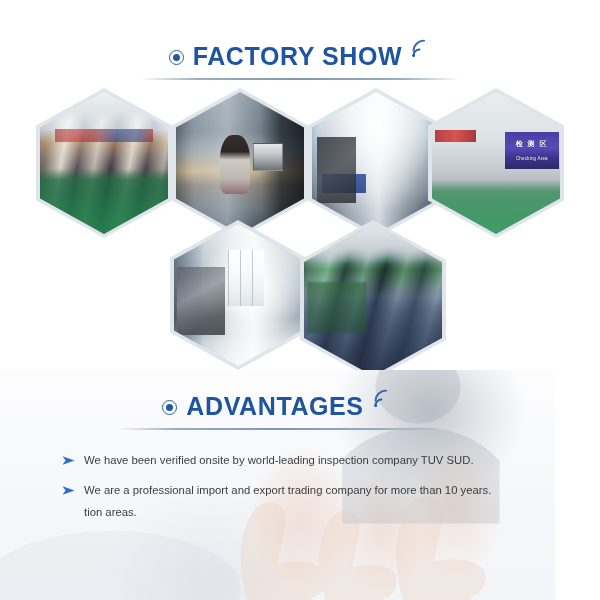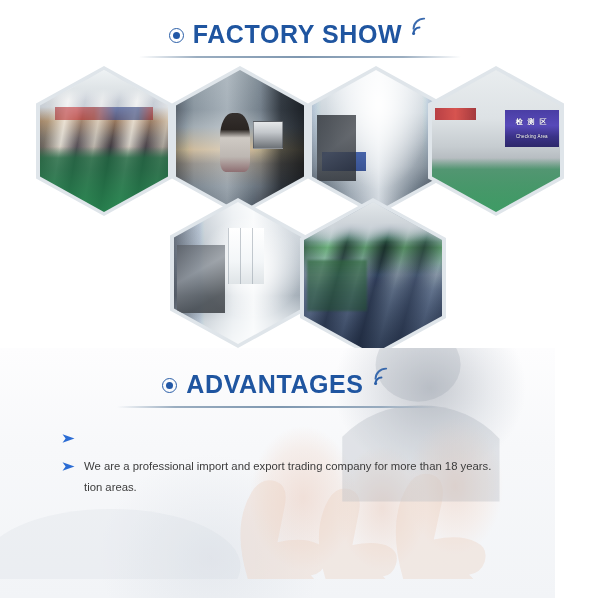--- a/index.html
+++ b/index.html
@@ -344,21 +344,21 @@
     font-size: 11.3px;
     color: #3c3c3c;
     position: relative;
     z-index: 3;
     font-family: "Liberation Sans", sans-serif;
   }
 </style>
 </head>
 <body>
 
-<div class="section-head" style="padding-top:20px;">
+<div class="section-head" style="padding-top:8px;margin-top:34px;">
   <div class="head-inner">
     <span class="target-icon"></span>
     <span class="head-title">FACTORY SHOW</span>
     <span class="wifi-icon">
       <svg width="22" height="22" viewBox="0 0 22 22">
         <g fill="none" stroke="#2b5fa8" stroke-width="1.9" stroke-linecap="round">
           <path d="M4.5 17.5 A 6 6 0 0 1 10.5 11.5"></path>
           <path d="M4.5 12.8 A 10.5 10.5 0 0 1 15.2 2.6" opacity="0.92"></path>
         </g>
         <circle cx="4.6" cy="17.6" r="1.5" fill="#2b5fa8"></circle>
@@ -436,29 +436,30 @@
   </div>
 
   <div class="bullets">
 
     <div class="bullet">
       <span class="arrow-icon">
         <svg width="13" height="11" viewBox="0 0 13 11">
           <path d="M0.5 1.2 L12.5 5.5 L0.5 9.8 L3.6 5.5 Z" fill="#2b6cd4"></path>
         </svg>
       </span>
+      <span class="bullet-text">We have been verified onsite by world-leading inspection company TUV SUD.</span>
     </div>
 
     <div class="bullet">
       <span class="arrow-icon">
         <svg width="13" height="11" viewBox="0 0 13 11">
           <path d="M0.5 1.2 L12.5 5.5 L0.5 9.8 L3.6 5.5 Z" fill="#2b6cd4"></path>
         </svg>
       </span>
-      <span class="bullet-text">We are a professional import and export trading company for more than 18 years.</span>
+      <span class="bullet-text">We are a professional import and export trading company for more than 10 years.</span>
     </div>
 
 
 
     <div class="bullet-cont">tion areas.</div>
 
   </div>
 </div>
 
 </body></html>

